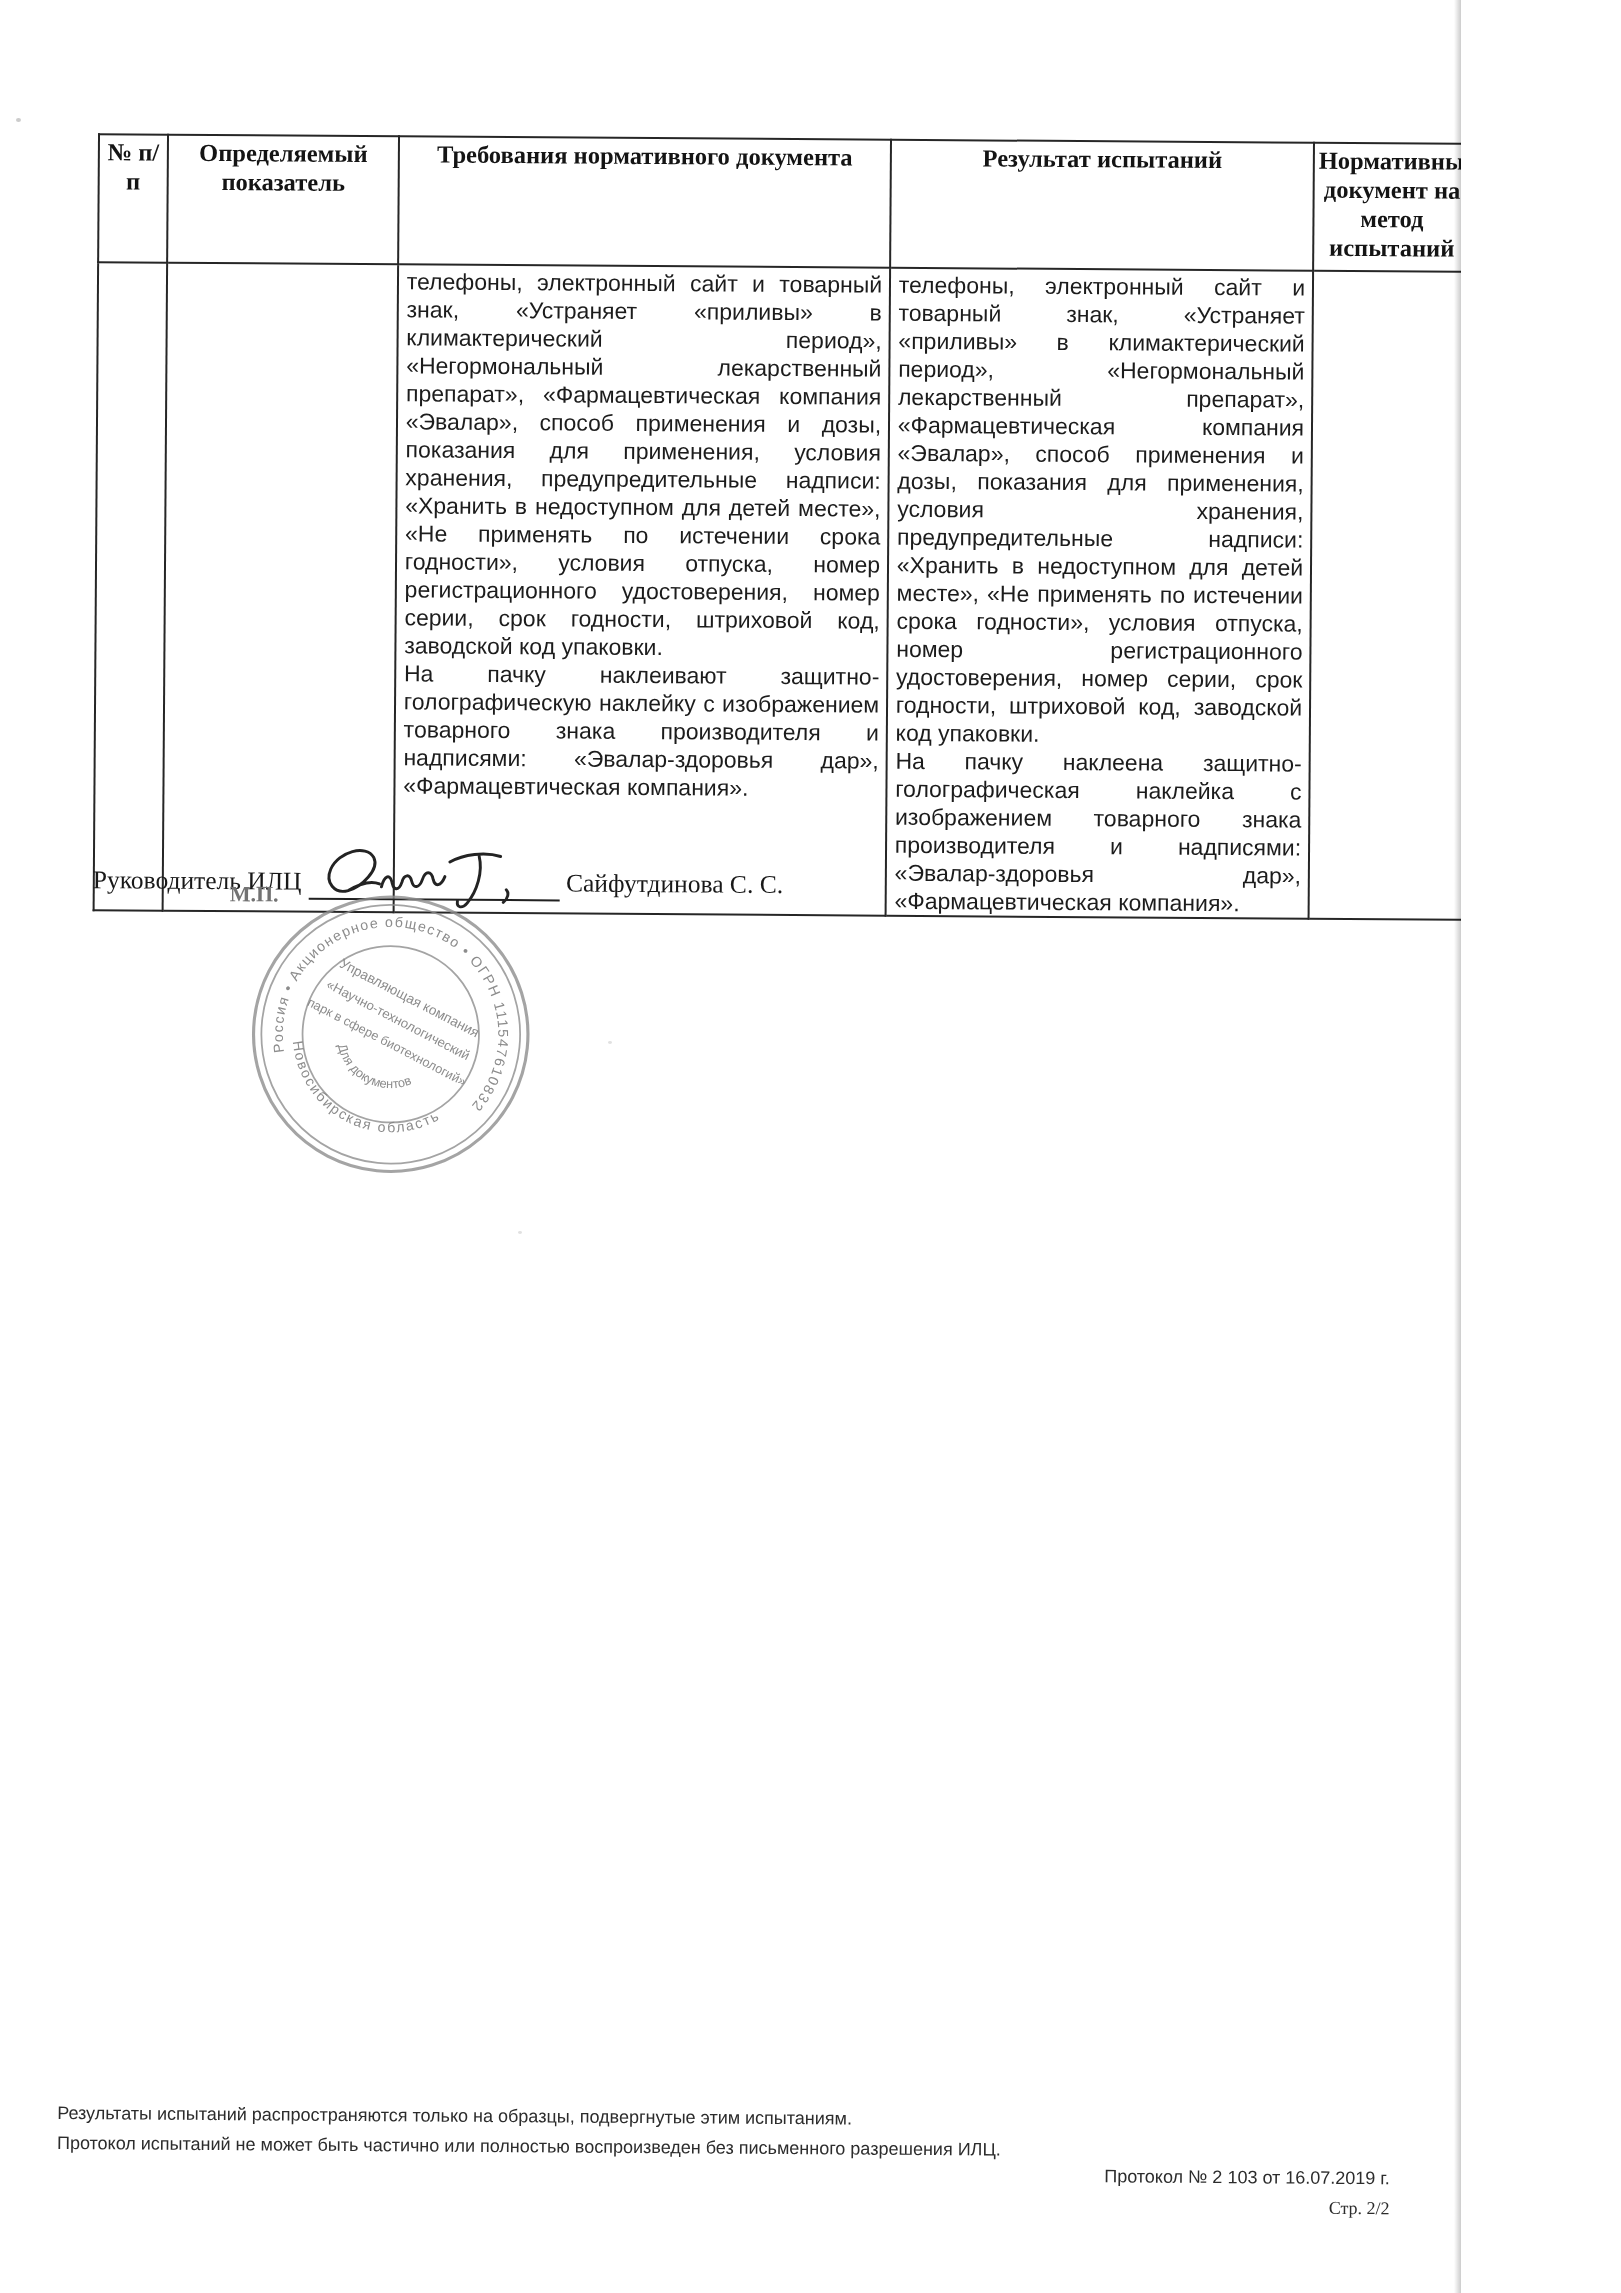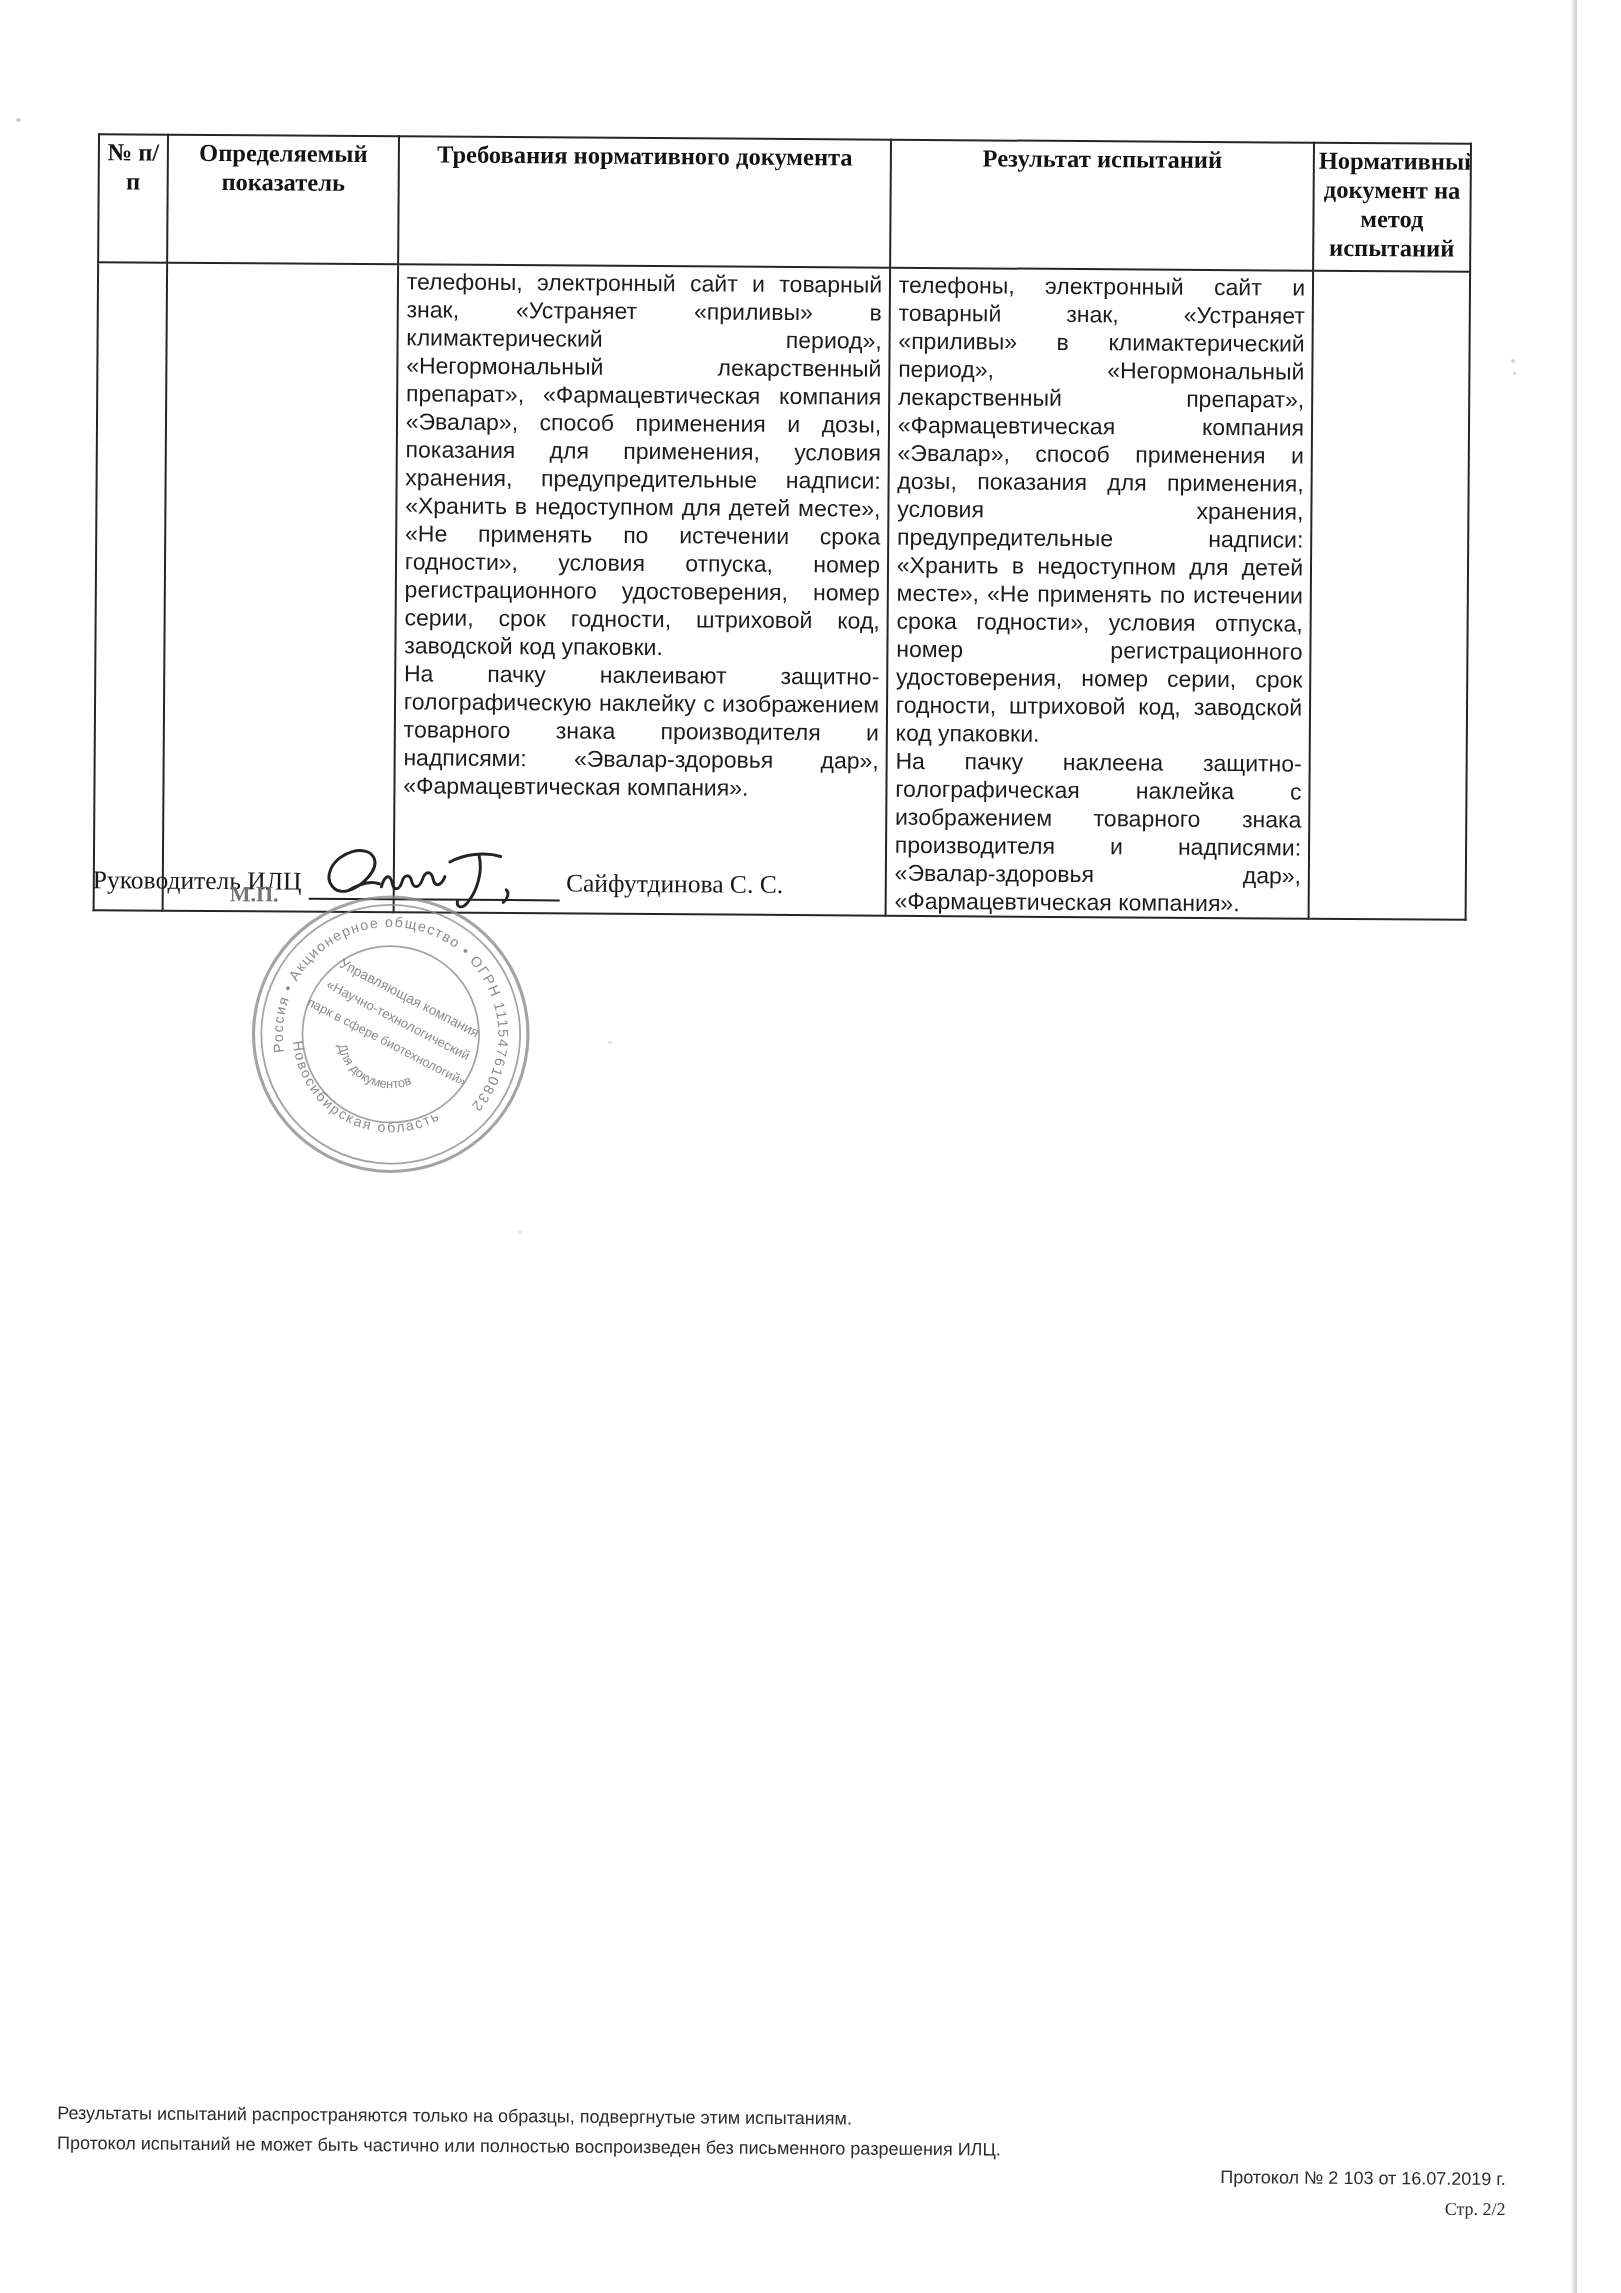--- a/index.html
+++ b/index.html
@@ -1,18 +1,18 @@
 <!DOCTYPE html>
 <html><head>
 <meta charset="utf-8">
 <style>
   html,body{margin:0;padding:0;background:#ffffff;}
   .sheet{
     position:relative;
-    width:1577px;height:2294px;
+    width:1461px;height:2294px;
     background:#ffffff;
     overflow:hidden;
     font-family:"Liberation Sans",sans-serif;
     color:#1e1e1e;
   }
   .tilt{
     position:absolute;inset:0;
     transform:rotate(0.4deg);
     transform-origin:69px 137px;
   }

